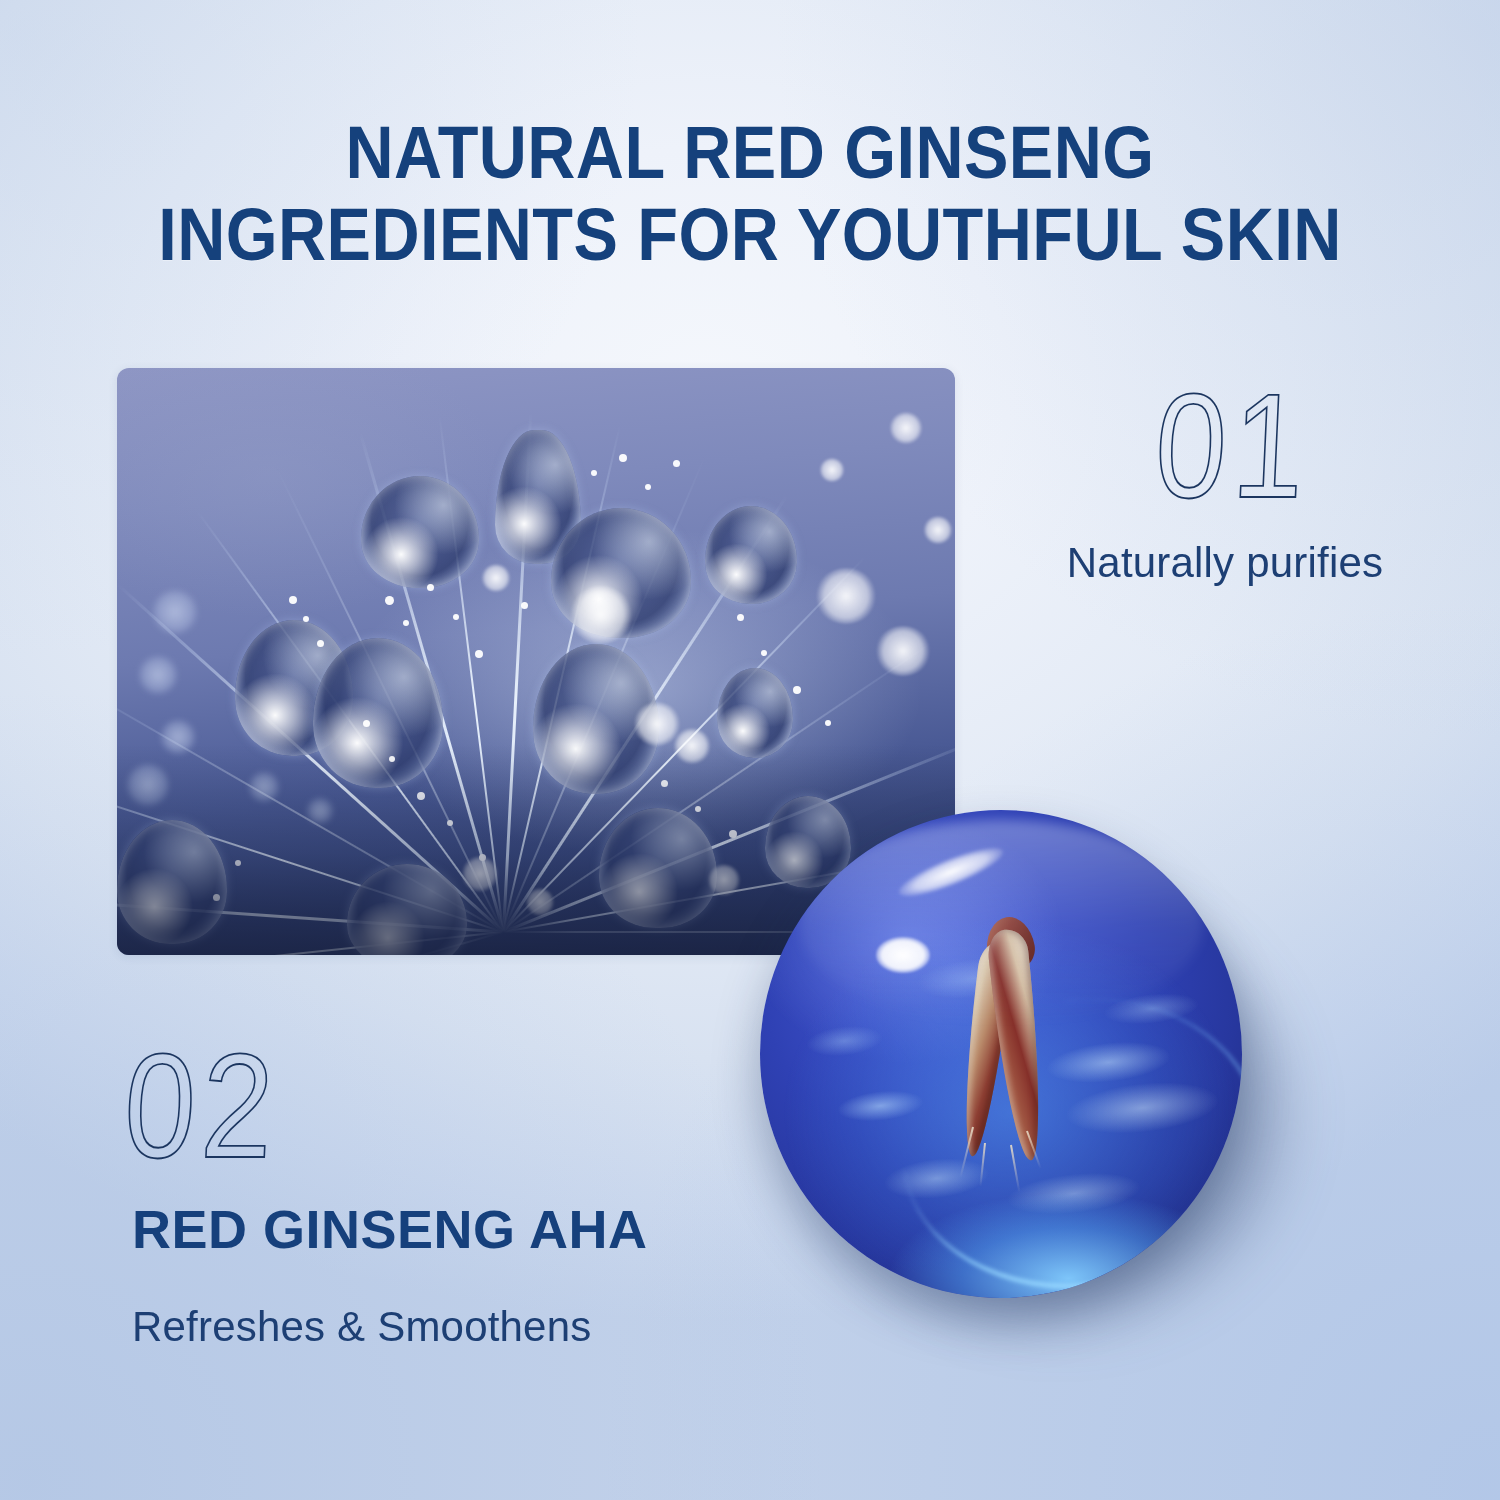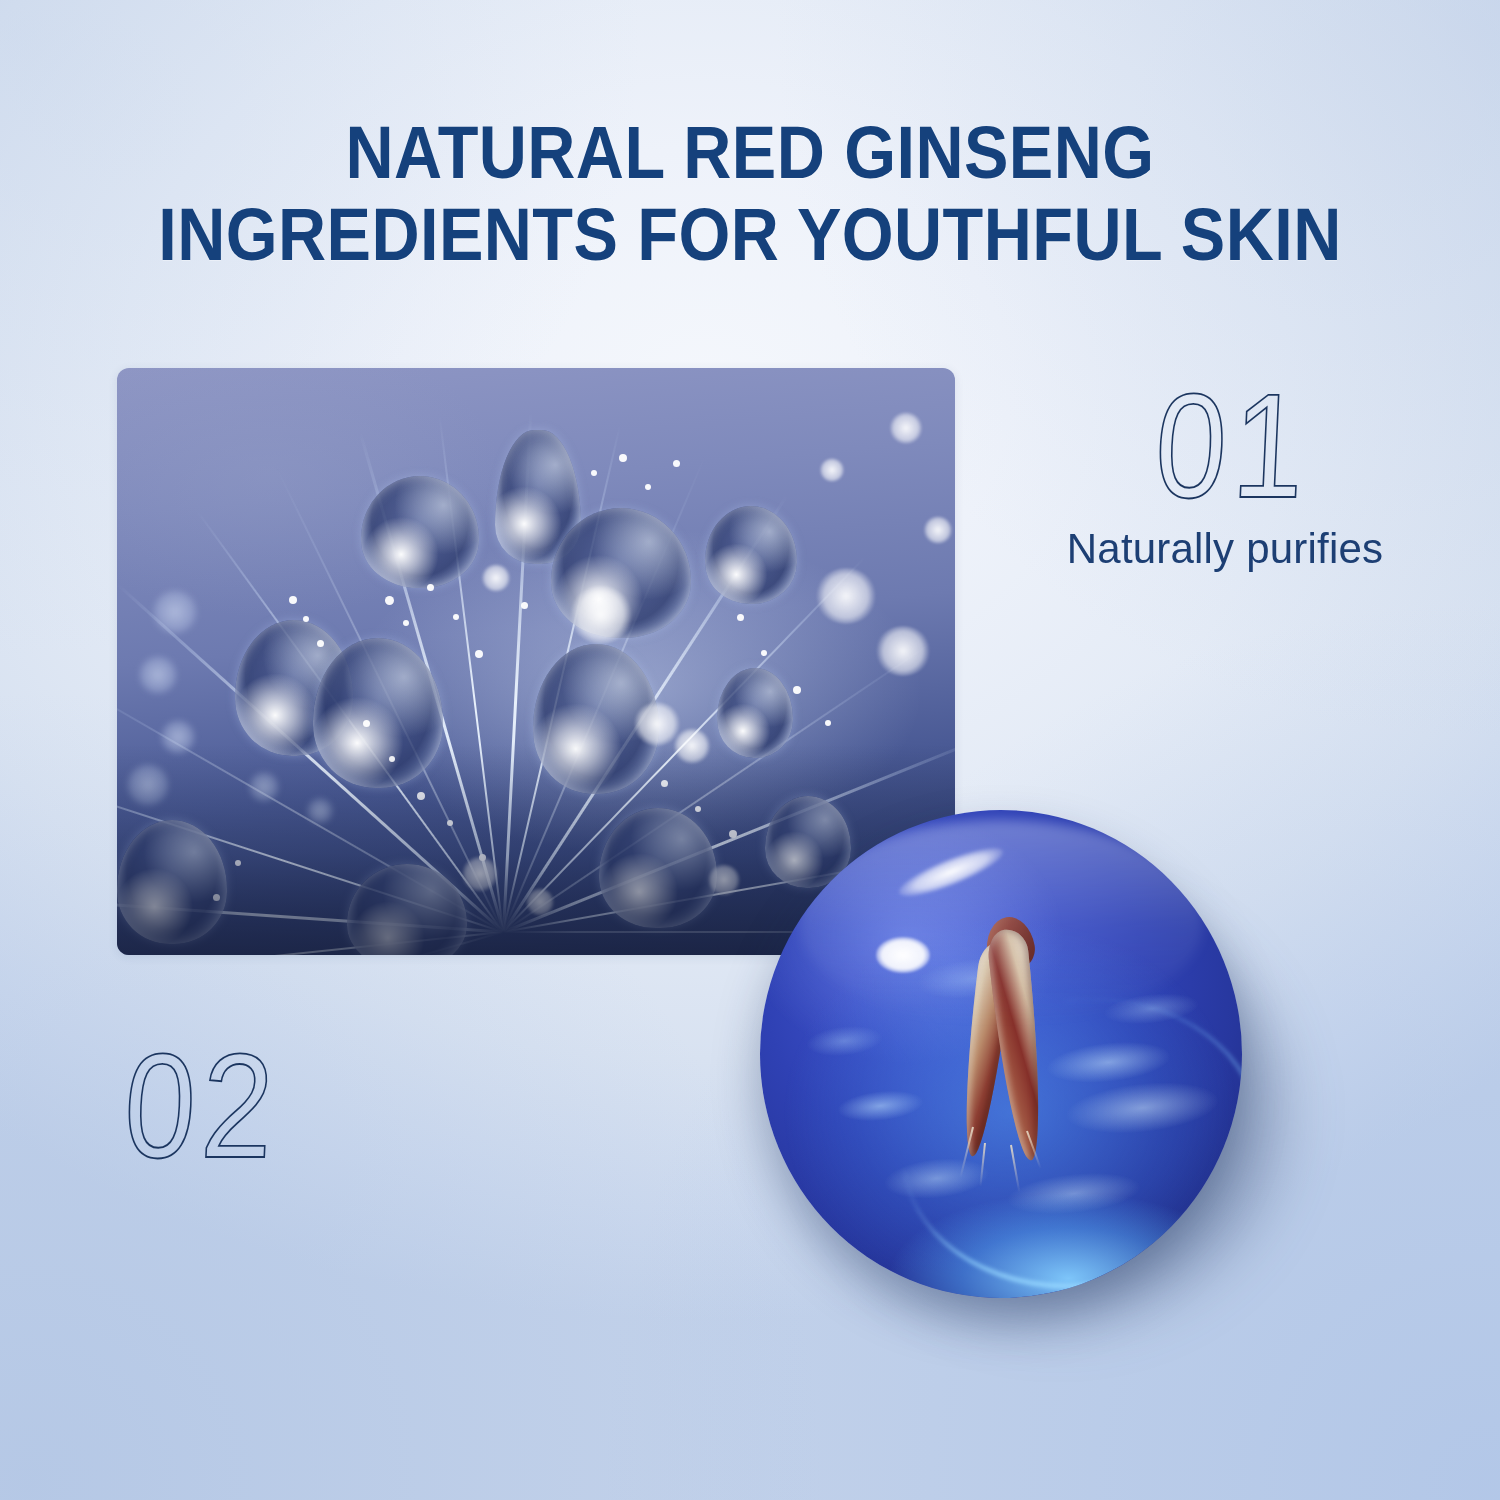--- a/index.html
+++ b/index.html
@@ -313,21 +313,21 @@
     line-height: 1.30;
     letter-spacing: 0.5px;
     white-space: pre-line;
   }
   .sub-line {
     color: #1d3f74;
     font-weight: 400;
     font-size: 42px;
     line-height: 1.3;
     letter-spacing: 0.2px;
-    margin-top: 22px;
+    margin-top: 36px;
   }
 
   
   #block-01 {
     left: 975px;
     top: 372px;
     width: 500px;
     text-align: center;
   }
   #block-01 .num { display: inline-block; margin-left: 22px; }
@@ -464,15 +464,17 @@
     </div>
   </div>
 
   <div class="block" id="block-01">
     <div class="num">01</div>
     <div class="sub-line">Naturally purifies</div>
   </div>
 
   <div class="block" id="block-02">
     <div class="num">02</div>
+    <div class="title-line">RED GINSENG AHA</div>
+    <div class="sub-line">Refreshes &amp; Smoothens</div>
   </div>
 
 </div>
 
 </body></html>

